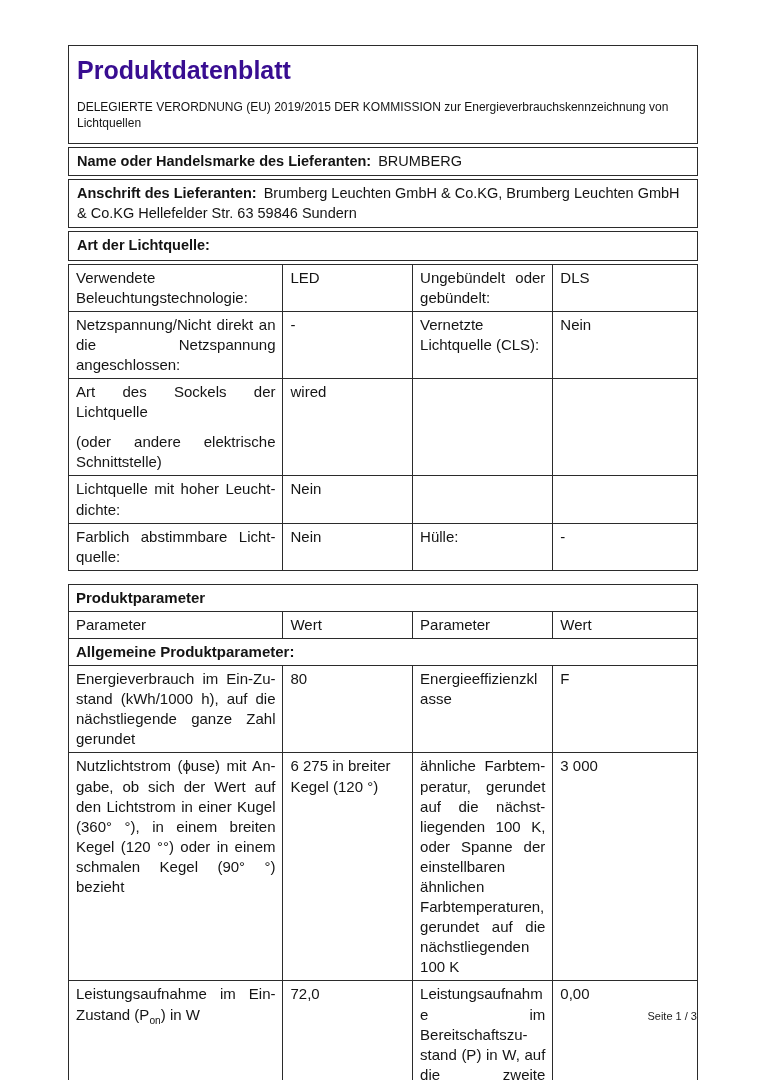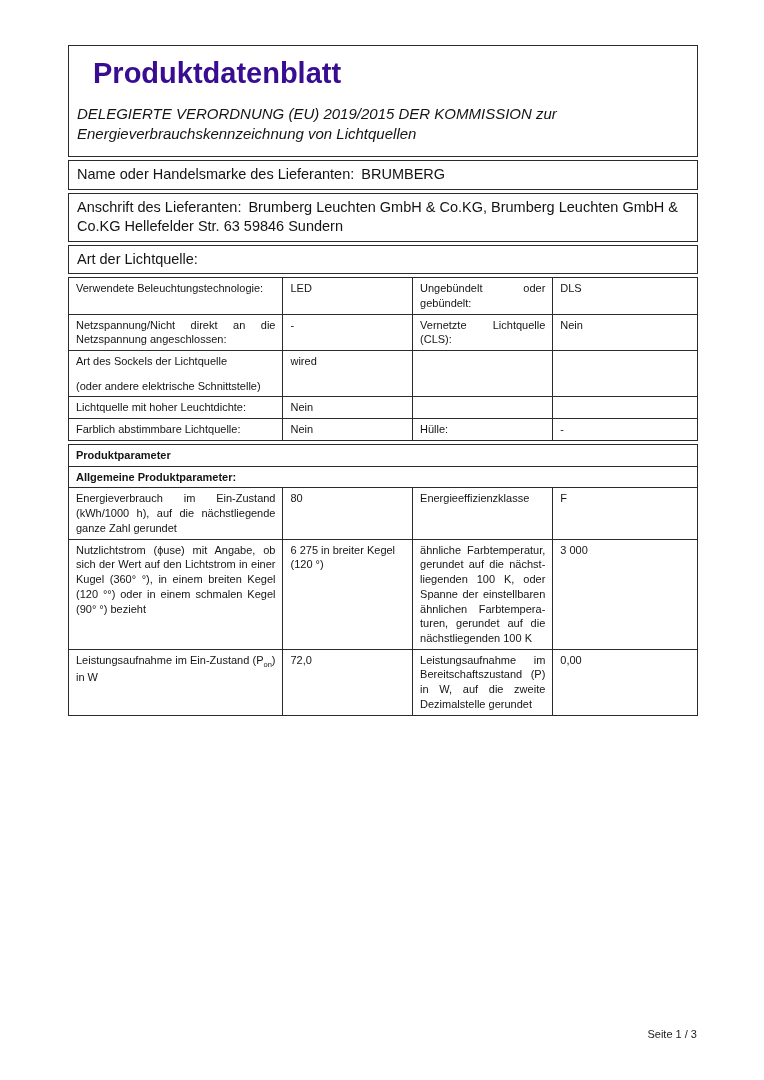--- a/index.html
+++ b/index.html
@@ -16,56 +16,56 @@
   .box {
     border:1px solid #2b2b2b;
     margin-bottom:3px;
     padding:4px 8px;
     font-size:14.5px;
     line-height:1.34;
     box-sizing:border-box;
   }
   .title-box { padding:6px 8px 12px; }
   h1.doc-title {
-    margin:2px 0 11px 16px;
-    font-size:29px;
+    margin:2px 0 11px 0;
+    font-size:25px;
     font-weight:bold;
     letter-spacing:0px;
   }
-  .subtitle { margin:0; font-size:15px; line-height:1.35;font-style:italic; }
+  .subtitle { margin:0; font-size:12px; line-height:1.35; }
 
-  .b { font-weight:normal; }
+  .b { font-weight:bold; }
   .label-val .val-text { margin-left:7px; }
 
   table.grid {
     border-collapse:collapse;
     width:100%;
-    font-size:11px;
+    font-size:15px;
     line-height:1.34;
-    margin-bottom:3px;
+    margin-bottom:13px;
     table-layout:fixed;
   }
   table.grid td {
     border:1px solid #2b2b2b;
     padding:3px 7px;
     vertical-align:top;
     box-sizing:border-box;
     overflow-wrap:break-word;
   }
   td.param { text-align:justify; }
   td.val   { }
   td.span-head { text-align:left; font-weight:bold; padding:2px 4px; }
   tr.hdr td { text-align:left; }
   .para2 { margin-top:10px; }
   sub { font-size:0.68em; }
 
   .footer {
     position:absolute;
     right:67px;
-    bottom:40px;
+    bottom:58px;
     font-size:11px;
     color:#222;
   }
 </style>
 </head>
 <body>
 
 <div class="content">
 
   <div class="box title-box">
@@ -134,20 +134,26 @@
     <colgroup>
       <col style="width:34.1%">
         <col style="width:20.6%">
         <col style="width:22.3%">
         <col style="width:23.0%">
     </colgroup>
     <tbody>
       <tr>
         <td colspan="4" class="span-head">Produktparameter</td>
       </tr>
+      <tr class="hdr">
+        <td>Parameter</td>
+        <td>Wert</td>
+        <td>Parameter</td>
+        <td>Wert</td>
+      </tr>
       <tr>
         <td colspan="4" class="span-head">Allgemeine Produktparameter:</td>
       </tr>
       <tr>
         <td class="param">Energieverbrauch im Ein-Zu­stand (kWh/1000 h), auf die nächstliegende ganze Zahl ge­rundet</td>
         <td class="val">80</td>
         <td class="param">Energieeffizienzklas­se</td>
         <td class="val">F</td>
       </tr>
       <tr>

